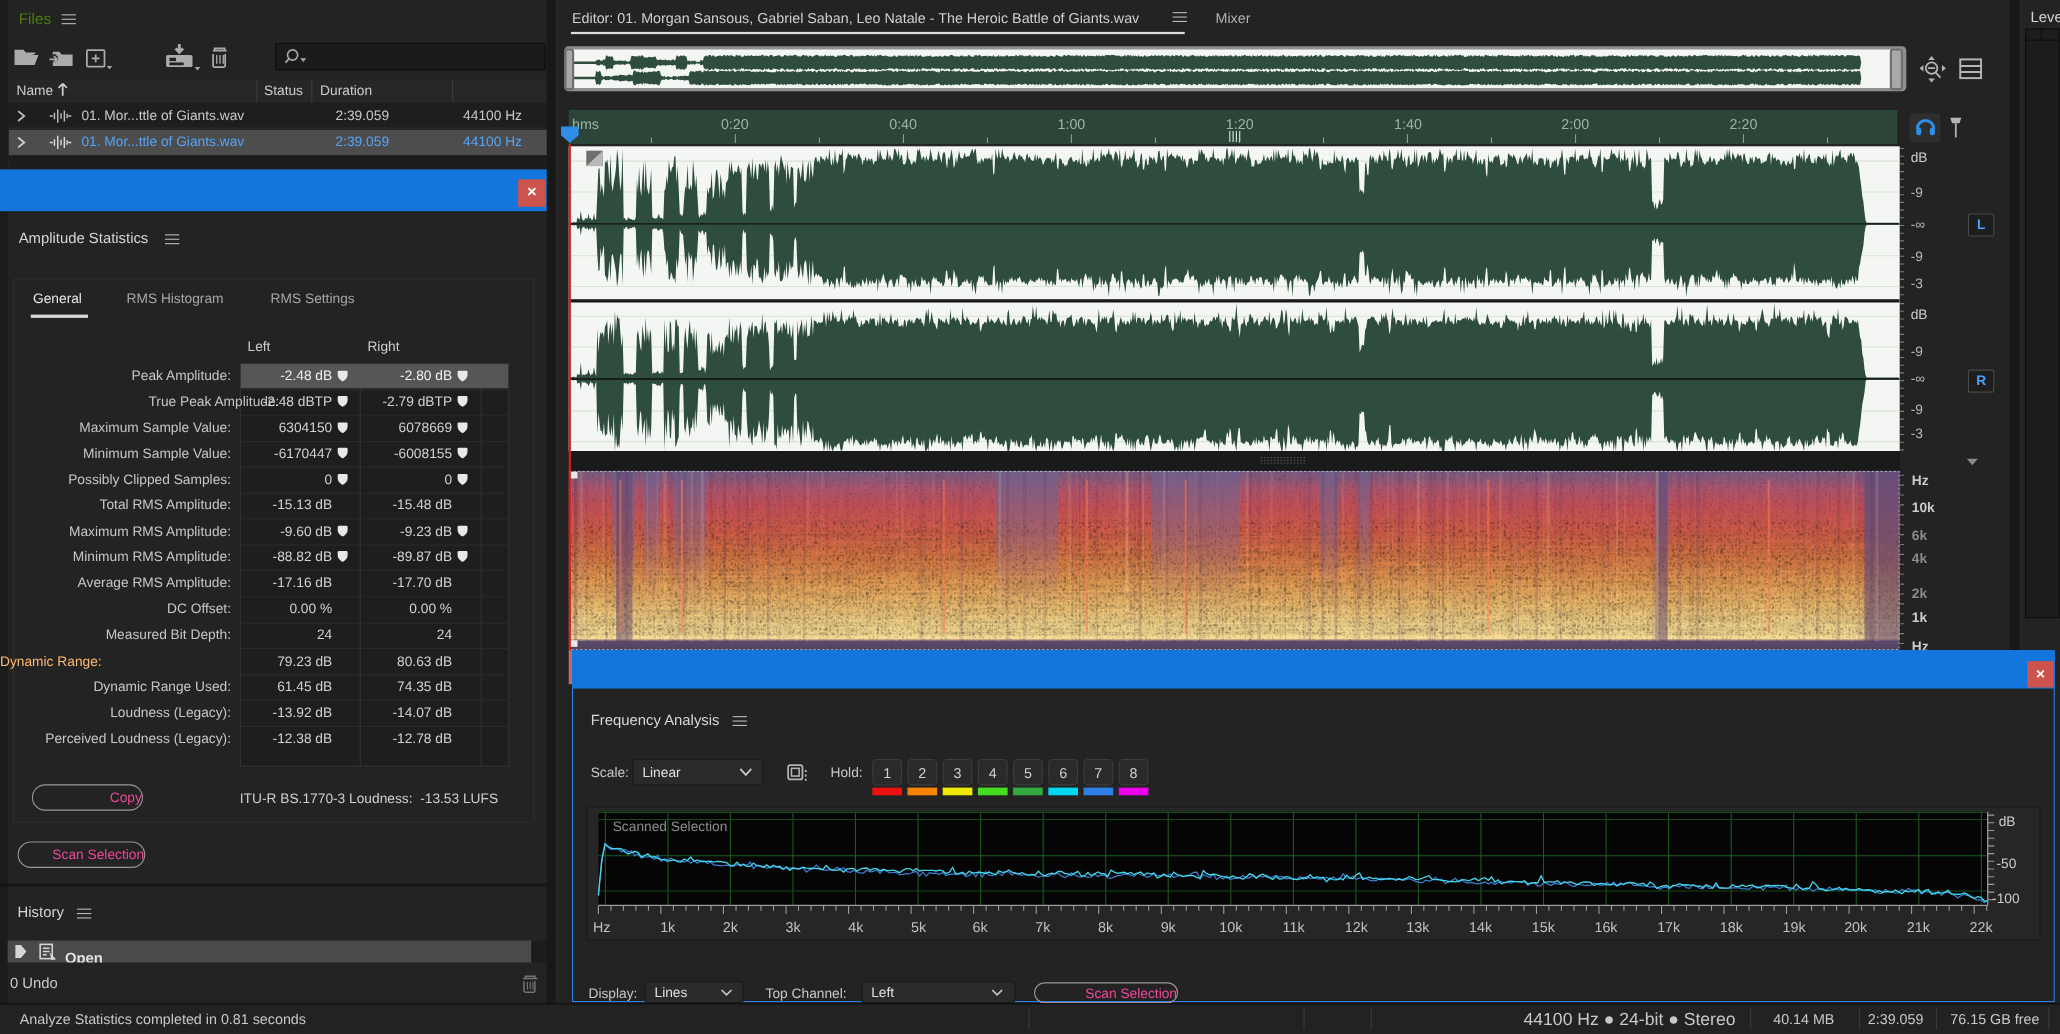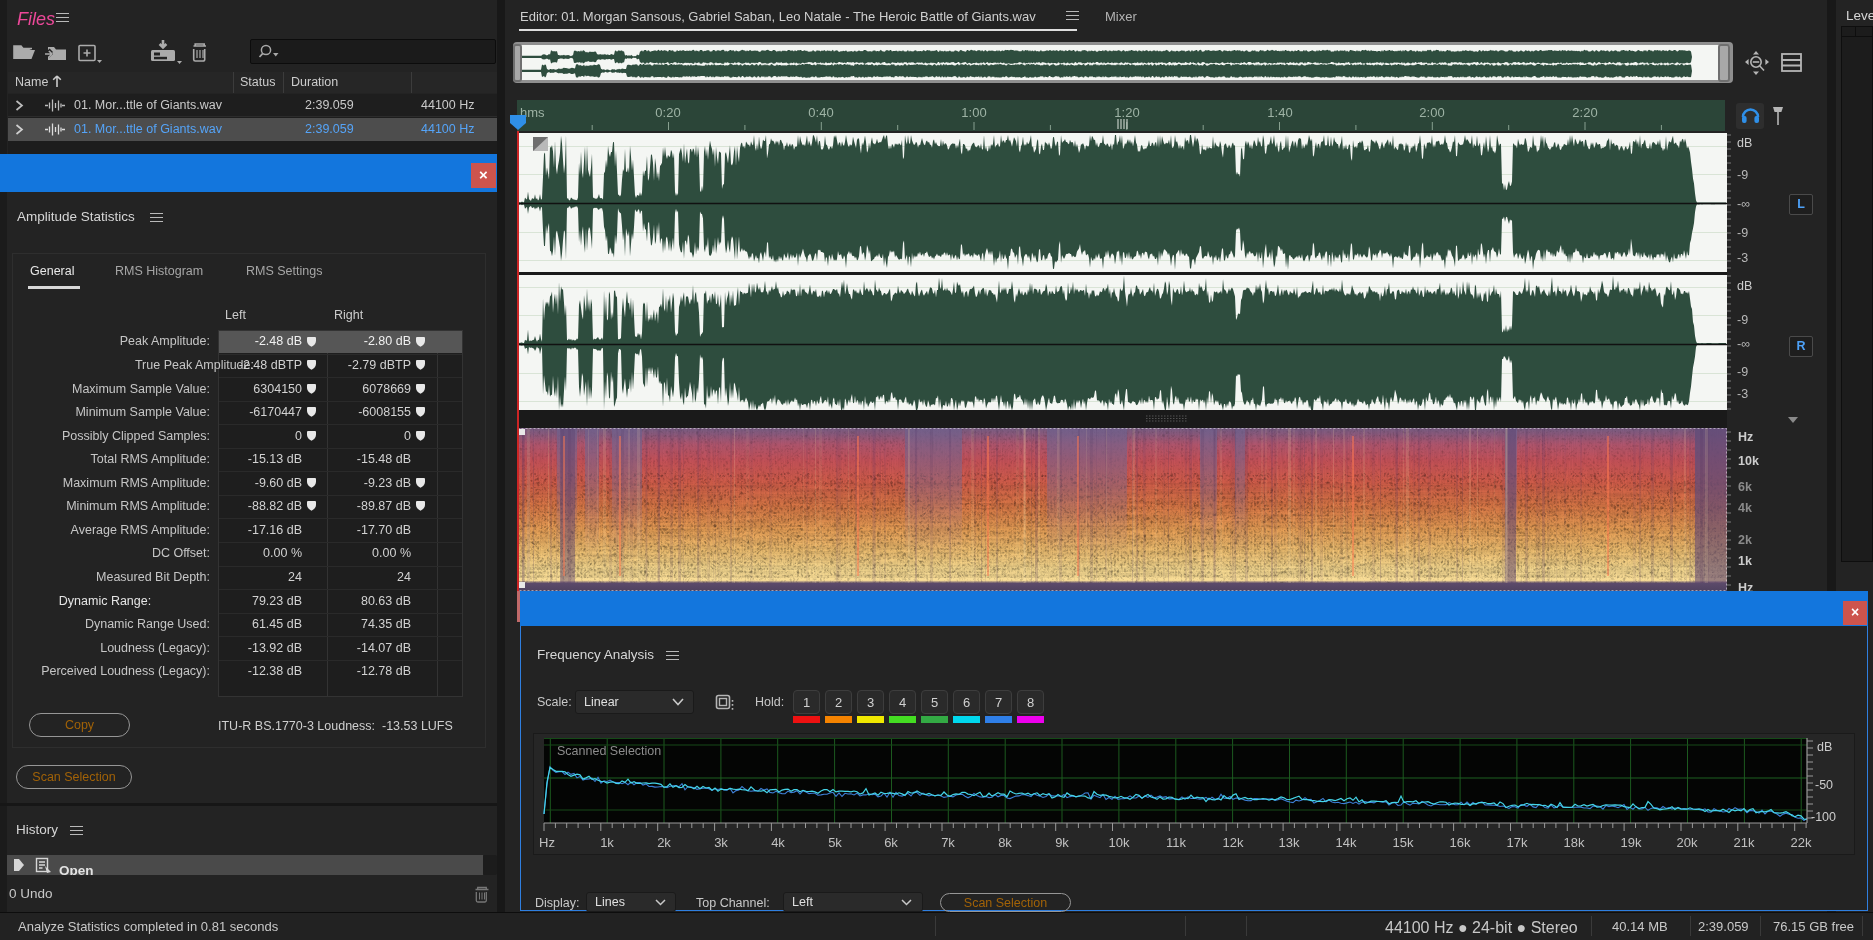--- a/index.html
+++ b/index.html
@@ -1,28 +1,28 @@
 <!DOCTYPE html>
 <html><head><meta charset="utf-8">
 <style>
 * { margin:0; padding:0; box-sizing:border-box; }
 html,body { width:1873px; height:940px; background:#181818; font-family:"Liberation Sans", sans-serif; overflow:hidden; position:relative; -webkit-font-smoothing:antialiased; }
 .abs { position:absolute; }
 .txt { position:absolute; white-space:nowrap; color:#c8c8c8; font-size:12.5px; }
 .ham { position:absolute; width:13px; height:9px; border-top:1.6px solid #b9b9b9; border-bottom:1.6px solid #b9b9b9; }
 .ham::after { content:""; position:absolute; left:0; right:0; top:2.7px; border-top:1.6px solid #b9b9b9; }
-.pill { position:absolute; border:1px solid #969696; border-radius:12px; color:#a16207; font-size:12.5px; text-align:center; }
+.pill { position:absolute; border:1px solid #969696; border-radius:12px; color:#ec4899; font-size:12.5px; text-align:right; }
 .sep { position:absolute; width:1px; background:#3c3c3c; }
 </style></head>
 <body>
 
 <div class="abs" style="left:0;top:0;width:497px;height:912px;background:#232323"></div>
 <div class="abs" style="left:0;top:0;width:7px;height:912px;background:#1b1b1b"></div>
 
-<div class="txt" style="left:17px;top:9px;font-size:18px;color:#ec4899;font-style:italic;">Files</div>
+<div class="txt" style="left:17px;top:9px;font-size:14px;color:#4d7c0f;">Files</div>
 <div class="ham" style="left:56px;top:13px;"></div>
 
 <svg class="abs" style="left:10px;top:38px" width="215" height="28" viewBox="0 0 215 28">
   <g fill="none" stroke="#ababab" stroke-width="1.6">
     <path d="M4 21 V8 h7 l2 2.5 h9" fill="#ababab"></path>
     <path d="M4 21 L7.5 12 H25 L21.5 21 Z" fill="#ababab" stroke="none"></path>
     <path d="M38 9 h6 l2 2.5 h10 v10.5 h-18 z" fill="#ababab" stroke="none"></path>
     <path d="M34 15 h8 m0 0 l-3.4 -3.4 m3.4 3.4 l-3.4 3.4" stroke="#232323" stroke-width="2.8"></path>
     <path d="M35 16 h7 m0 0 l-3 -3 m3 3 l-3 3" stroke="#ababab" stroke-width="1.6"></path>
     <rect x="69" y="7.5" width="16" height="15" rx="1"></rect>
@@ -188,21 +188,21 @@
 <div class="txt" style="left:309px;top:523px;width:102px;text-align:right;color:#d2d2d2;">-17.70 dB</div>
 <div class="abs" style="left:219px;top:518px;width:243px;height:1px;background:#2a2a2a;"></div>
 <div class="txt" style="left:0;top:546px;width:210px;text-align:right;color:#c6c6c6;">DC Offset:</div>
 <div class="txt" style="left:200px;top:546px;width:102px;text-align:right;color:#d2d2d2;">0.00 %</div>
 <div class="txt" style="left:309px;top:546px;width:102px;text-align:right;color:#d2d2d2;">0.00 %</div>
 <div class="abs" style="left:219px;top:542px;width:243px;height:1px;background:#2a2a2a;"></div>
 <div class="txt" style="left:0;top:570px;width:210px;text-align:right;color:#c6c6c6;">Measured Bit Depth:</div>
 <div class="txt" style="left:200px;top:570px;width:102px;text-align:right;color:#d2d2d2;">24</div>
 <div class="txt" style="left:309px;top:570px;width:102px;text-align:right;color:#d2d2d2;">24</div>
 <div class="abs" style="left:219px;top:566px;width:243px;height:1px;background:#2a2a2a;"></div>
-<div class="txt" style="left:0;top:594px;width:210px;text-align:center;color:#e5e5e5;">Dynamic Range:</div>
+<div class="txt" style="left:0;top:594px;width:210px;text-align:left;color:#fdba74;">Dynamic Range:</div>
 <div class="txt" style="left:200px;top:594px;width:102px;text-align:right;color:#d2d2d2;padding-left:31px;">79.23 dB</div>
 <div class="txt" style="left:309px;top:594px;width:102px;text-align:right;color:#d2d2d2;">80.63 dB</div>
 <div class="abs" style="left:219px;top:589px;width:243px;height:1px;background:#2a2a2a;"></div>
 <div class="txt" style="left:0;top:617px;width:210px;text-align:right;color:#c6c6c6;">Dynamic Range Used:</div>
 <div class="txt" style="left:200px;top:617px;width:102px;text-align:right;color:#d2d2d2;">61.45 dB</div>
 <div class="txt" style="left:309px;top:617px;width:102px;text-align:right;color:#d2d2d2;">74.35 dB</div>
 <div class="abs" style="left:219px;top:613px;width:243px;height:1px;background:#2a2a2a;"></div>
 <div class="txt" style="left:0;top:641px;width:210px;text-align:right;color:#c6c6c6;">Loudness (Legacy):</div>
 <div class="txt" style="left:200px;top:641px;width:102px;text-align:right;color:#d2d2d2;">-13.92 dB</div>
 <div class="txt" style="left:309px;top:641px;width:102px;text-align:right;color:#d2d2d2;">-14.07 dB</div>

